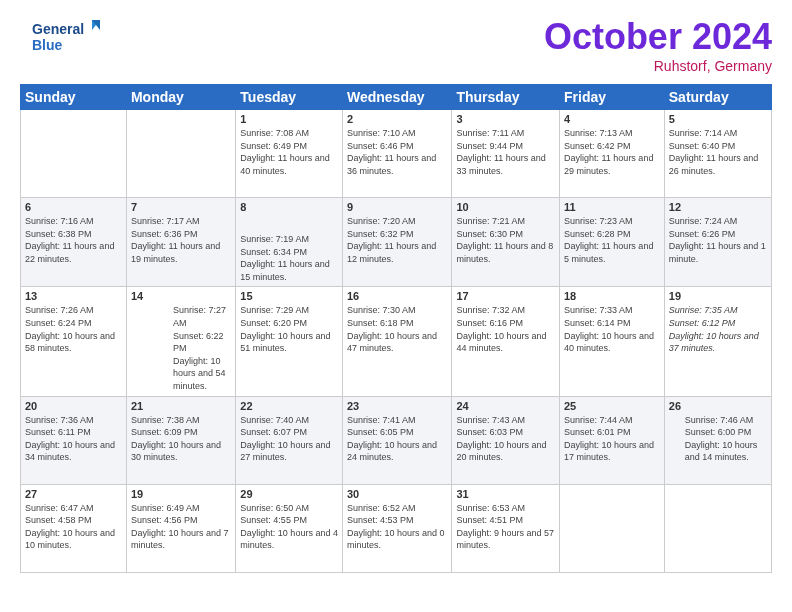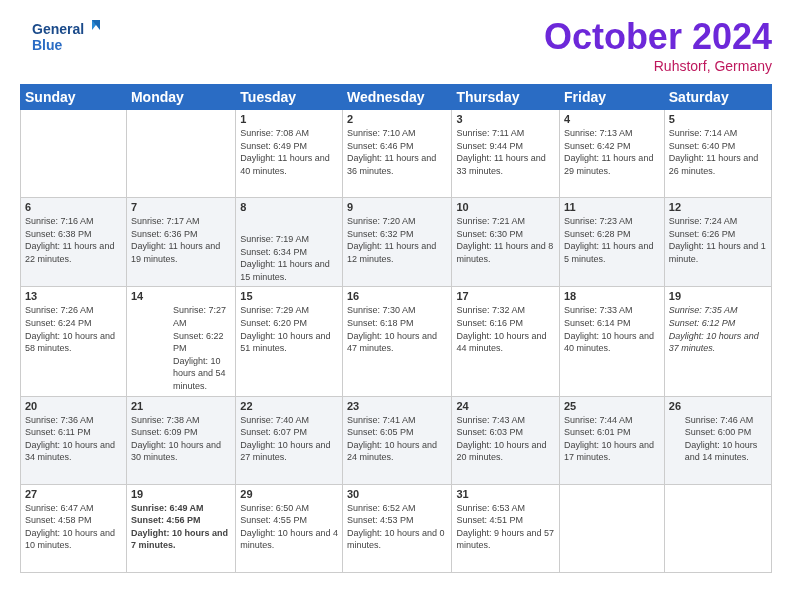--- a/index.html
+++ b/index.html
@@ -285,21 +285,21 @@
         </tr>
         <tr>
           <td>
             <span class="day-num">27</span>
             <div class="day-detail" style="white-space: pre-line;">Sunrise: 6:47 AM
 Sunset: 4:58 PM
 Daylight: 10 hours and 10 minutes.</div>
           </td>
           <td>
             <span class="day-num">19</span>
-            <div class="day-detail" style="white-space: pre-line; font-weight: bold;">Sunrise: 6:49 AM
+            <div class="day-detail" style="white-space: pre-line;">Sunrise: 6:49 AM
 Sunset: 4:56 PM
 Daylight: 10 hours and 7 minutes.</div>
           </td>
           <td>
             <span class="day-num">29</span>
             <div class="day-detail" style="white-space: pre-line;">Sunrise: 6:50 AM
 Sunset: 4:55 PM
 Daylight: 10 hours and 4 minutes.</div>
           </td>
           <td>

